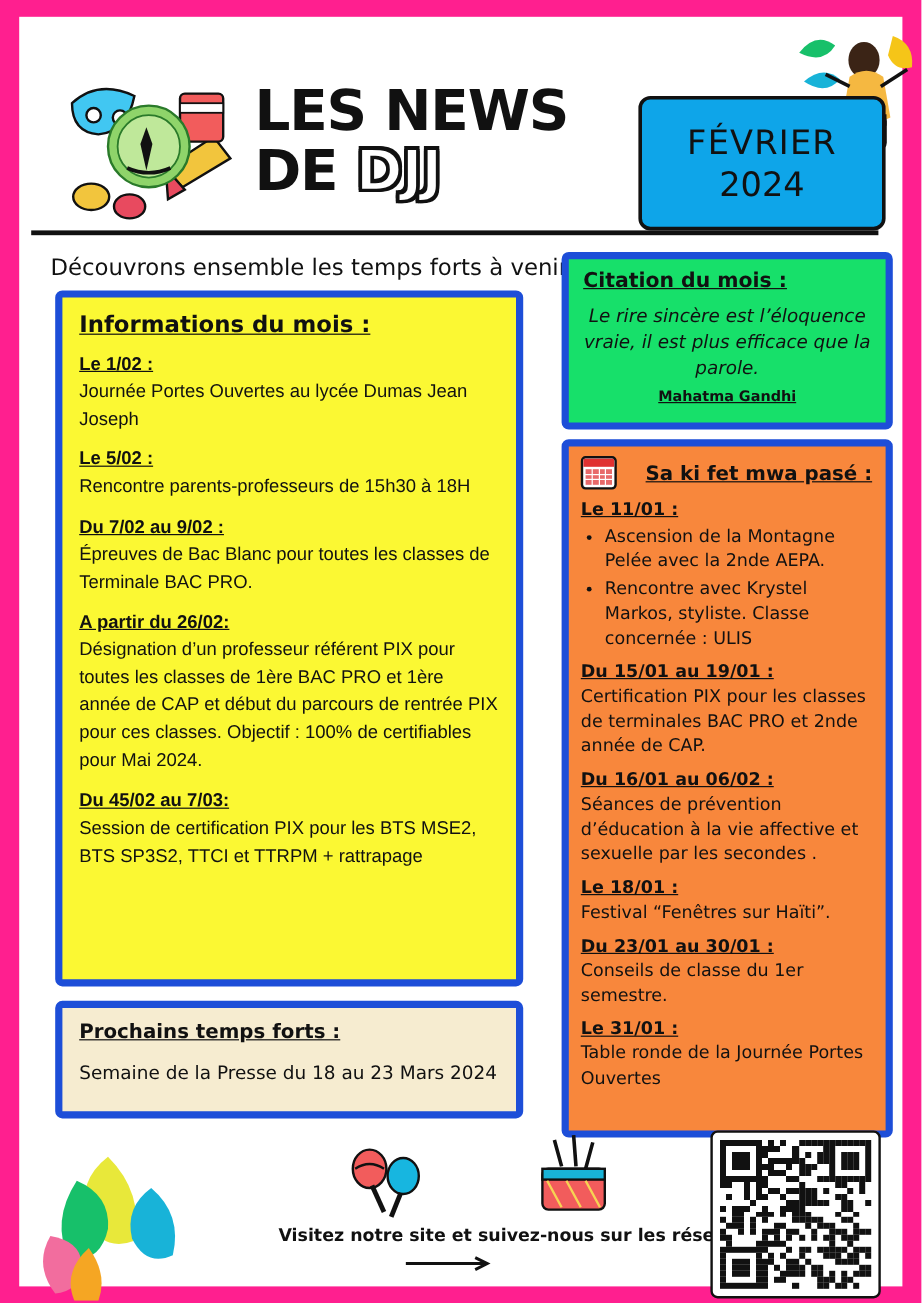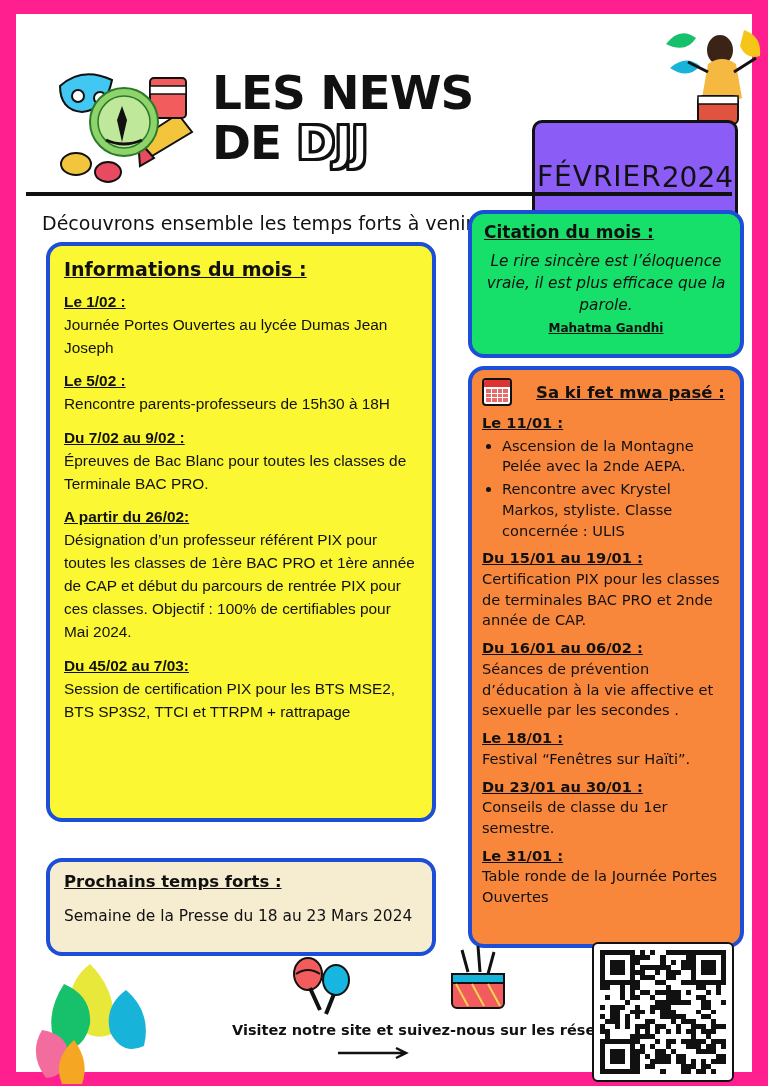--- a/index.html
+++ b/index.html
@@ -66,26 +66,25 @@
        2px 2px #111, -2px -2px #111, 2px -2px #111, -2px 2px #111;
   }
   .datebox {
     position: absolute;
     left: 508px;
     top: 60px;
     width: 200px;
     height: 106px;
     border: 3px solid #111;
     border-radius: 10px;
-    background: #8b5cf6;
+    background: #0ea5e9;
     display: flex;
-    flex-direction: row;
+    flex-direction: column;
     align-items: center;
     justify-content: center;
-    margin-top: 40px;
   }
   .datebox .m {
     font-size: 28px;
     color: #111;
     font-family: "DejaVu Sans", sans-serif;
     letter-spacing: 1px;
   }
   .datebox .y {
     font-size: 28px;
     color: #111;
@@ -103,22 +102,22 @@
     top: 198px;
     font-size: 19px;
     color: #111;
     font-family: "DejaVu Sans", sans-serif;
   }
 
   
   .panel {
     position: absolute;
     box-sizing: border-box;
-    border: 4px solid #1d4ed8;
-    border-radius: 16px;
+    border: 6px solid #1d4ed8;
+    border-radius: 6px;
   }
   .panel-title {
     font-weight: bold;
     text-decoration: underline;
     color: #111;
     font-family: "DejaVu Sans", sans-serif;
   }
 
   #info-panel {
     left: 30px;
@@ -130,21 +129,21 @@
   }
   #info-panel .panel-title { font-size: 19px; }
   .info-body { margin-top: 10px; font-size: 15.4px; line-height: 1.5; color: #111;
     font-family: Liberation Sans, sans-serif; }
   .lbl { font-weight: bold; text-decoration: underline; display: block; margin-top: 10px; }
   .lbl.first { margin-top: 4px; }
   .txt { display: block; }
 
   #next-panel {
     left: 30px;
-    top: 844px;
+    top: 820px;
     width: 390px;
     height: 98px;
     background: #f6ecd0;
     padding: 10px 14px;
   }
   #next-panel .panel-title { font-size: 16.5px; }
   #next-panel .txt { margin-top: 16px; font-size: 15.4px; color:#111;
     font-family: "DejaVu Sans", sans-serif; }
 
   #quote-panel {

